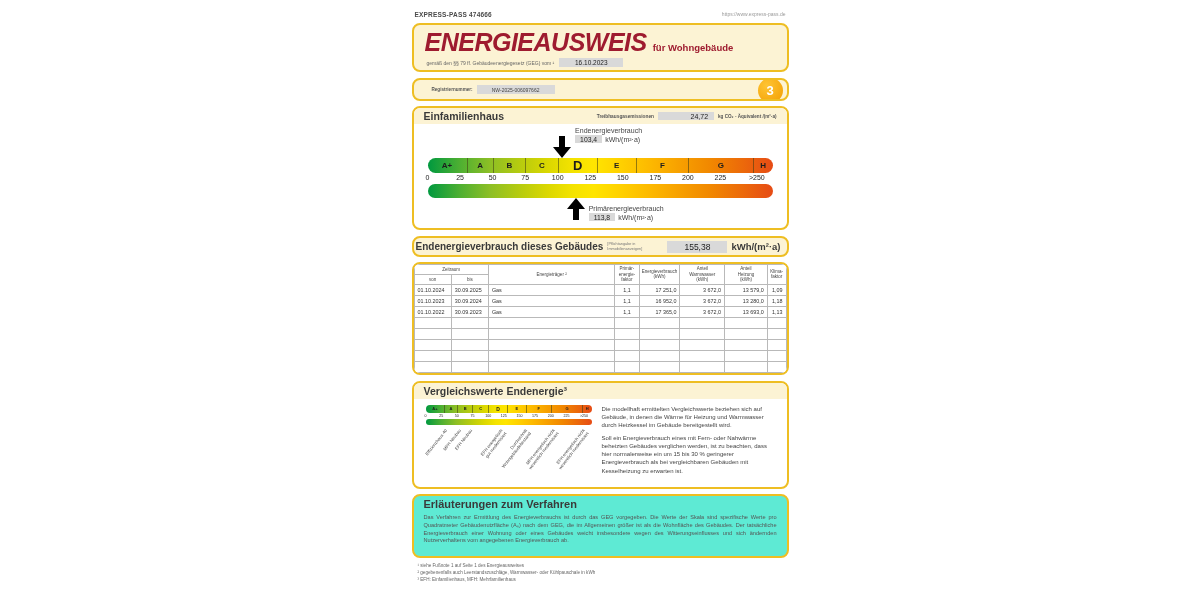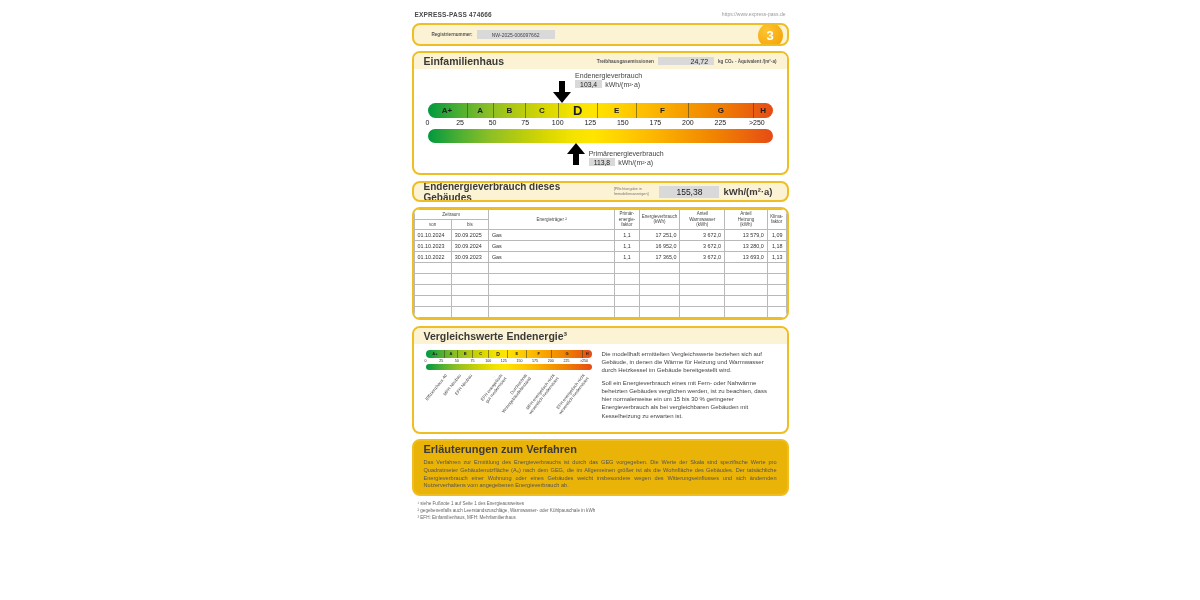--- a/index.html
+++ b/index.html
@@ -66,21 +66,21 @@
   .scale-letters .seg { position:absolute; top:0; height:100%; display:flex; align-items:center; justify-content:center;
      font-size:8px; font-weight:bold; color:#1d1d1d; border-left:1px solid rgba(60,60,20,.55); }
   .scale-letters .seg:first-child { border-left:none; }
   .scale-letters .seg.current { font-size:13px; }
   .scale-ticks { position:relative; height:10px; }
   .scale-ticks span { position:absolute; top:1px; transform:translateX(-50%); font-size:7px; color:#222; }
   .gradbar { height:14px; border-radius:8px; margin-top:1px;
      background:linear-gradient(90deg,#00993f,#4caf32 9%,#8dbf25 18%,#b8cc0e 27%,#dcd800 35%,#f4e300 42%,#ffe500 48%,#ffd000 56%,#fdba00 64%,#f7a000 73%,#f18700 82%,#ec6a0a 91%,#e64b15 100%); }
 
   
-  .banner { height:21px; margin-bottom:5px; display:flex; align-items:center; padding:0 10px; gap:4px; }
+  .banner { height:21px; margin-bottom:5px; display:flex; align-items:center; padding:0 2px; gap:4px; }
   .bannertitle { font-size:10px; font-weight:bold; color:#3a3a3a; }
   .bannernote { font-size:3.8px; color:#777; width:42px; line-height:1.15; }
   .bannerbox { background:#d9d9d9; font-size:8.5px; color:#222; padding:1px 10px; min-width:60px; text-align:center; margin-left:auto; }
   .bannerunit { font-size:9.5px; font-weight:bold; color:#3a3a3a; margin-right:4px; }
 
   
   .tablebox { margin-bottom:6px; }
   .theader { height:16px; background:#fcf3d4; display:flex; align-items:center; padding:0 10px; }
   .theadertitle { font-size:10.5px; font-weight:bold; color:#3a3a3a; }
   table { width:100%; border-collapse:collapse; table-layout:fixed; background:#fff; }
@@ -105,39 +105,49 @@
   .mini .scale-ticks { height:6px; }
   .mini .scale-ticks span { font-size:3.6px; top:1px; }
   .mini .gradbar { height:6px; border-radius:3px; margin-top:0; }
   .minilabels { position:relative; height:62px; }
   .minilabels span { position:absolute; top:3px; font-size:4.4px; color:#444; white-space:pre;
      line-height:1.15; transform:rotate(-52deg); transform-origin:top right; text-align:right; }
   .vgltext { flex:1; font-size:6px; color:#444; line-height:1.35; padding-right:4px; }
   .vgltext p { margin-bottom:5px; }
 
   
-  .erlbox { margin-bottom:4px; background:#eab308; padding-bottom:4px; }
+  .erlbox { margin-bottom:4px; background:#5eead4; padding-bottom:11px; }
   .erlheader { height:17px; display:flex; align-items:center; padding:0 10px; }
   .erltitle { font-size:11px; font-weight:bold; color:#3a3a3a; }
   .erltext { font-size:5.6px; color:#555; line-height:1.4; padding:1px 10px 0; text-align:justify; }
 
   
   .footnotes { padding:1px 6px; }
   .footnotes div { font-size:4.6px; color:#666; line-height:1.45; }
 </style>
 </head>
 <body>
 
 <div class="doc">
 
   <div class="toprow">
     <span class="express">EXPRESS-PASS 474666</span>
     <span class="url">https://www.express-pass.de</span>
   </div>
 
+  <div class="gbox cream titlebox">
+    <div class="titleline">
+      <span class="maintitle">ENERGIEAUSWEIS</span>
+      <span class="subtitle">für Wohngebäude</span>
+    </div>
+    <div class="lawline">
+      <span class="lawtext">gemäß den §§ 79 ff. Gebäudeenergiegesetz (GEG) vom ¹</span>
+      <span class="datebox">16.10.2023</span>
+    </div>
+  </div>
 
   <div class="gbox cream sectionheader">
     <span class="reglabel">Registriernummer:</span>
     <span class="regbox">NW-2025-006097662</span>
     <span class="pagecircle">3</span>
   </div>
 
   <div class="gbox energiebox">
     <div class="eheader">
       <span class="eheadertitle">Einfamilienhaus</span>

